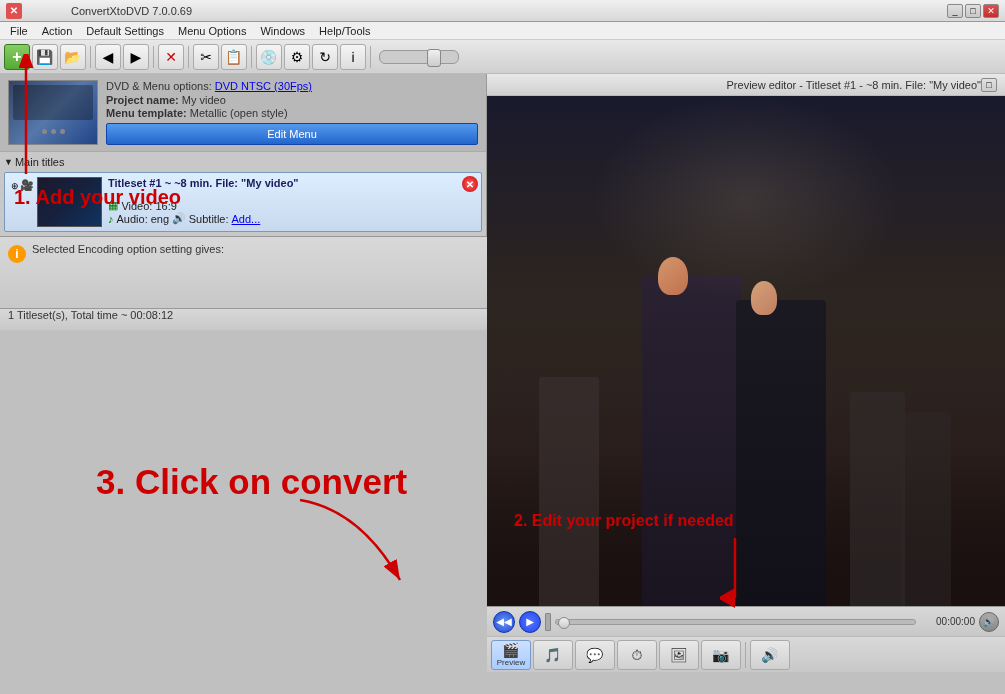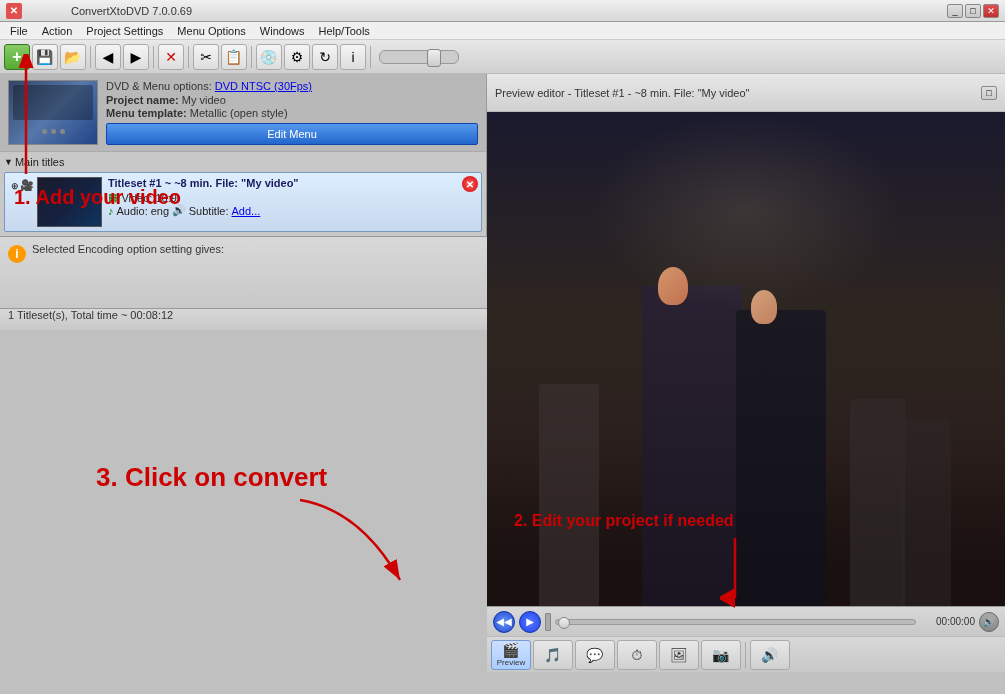--- a/index.html
+++ b/index.html
@@ -179,21 +179,21 @@
       background: #222;
       border: 1px solid #555;
       flex-shrink: 0;
       overflow: hidden;
     }
     #title-thumbnail .thumb-img {
       width: 100%; height: 100%;
       background: linear-gradient(135deg, #1a1a2e, #16213e, #0f3460);
     }
     #title-meta { flex: 1; font-size: 11px; color: #222; }
-    #title-meta .title-name { font-weight: bold; margin-bottom: 2px; color: #1a1a5e; }
+    #title-meta .title-name { font-weight: bold; margin-bottom: 10px; color: #1a1a5e; }
     #title-meta .title-video { display: flex; align-items: center; gap: 3px; }
     #title-meta .title-audio { display: flex; align-items: center; gap: 3px; }
     .icon-film { color: green; font-size: 11px; }
     .icon-audio { color: green; font-size: 11px; }
     #title-close {
       position: absolute; top: 3px; right: 3px;
       width: 16px; height: 16px;
       background: radial-gradient(circle, #ff6666, #cc0000);
       border-radius: 50%;
       display: flex; align-items: center; justify-content: center;
@@ -240,26 +240,26 @@
 
     
     #right-panel {
       flex: 1;
       background: #282828;
       display: flex;
       flex-direction: column;
     }
     #preview-header {
       background: linear-gradient(to bottom, #e8e8e8, #d0d0d0);
-      height: 38px;
+      height: 22px;
       display: flex;
       align-items: center;
       padding: 0 8px;
       border-bottom: 1px solid #bbb;
-      justify-content: space-between;
+      justify-content: flex-end;
     }
     #preview-title { font-size: 11px; color: #333; }
     #preview-expand {
       width: 16px; height: 14px;
       background: linear-gradient(to bottom, #e0e0e0, #ccc);
       border: 1px solid #888; border-radius: 2px;
       display: flex; align-items: center; justify-content: center;
       font-size: 9px; cursor: pointer;
     }
     #video-preview {
@@ -416,21 +416,21 @@
   <div class="win-controls">
     <div class="win-btn">_</div>
     <div class="win-btn">□</div>
     <div class="win-btn close-btn">✕</div>
   </div>
 </div>
 
 <div id="menu-bar">
   <span>File</span>
   <span>Action</span>
-  <span>Project Settings</span>
+  <span>Default Settings</span>
   <span>Menu Options</span>
   <span>Windows</span>
   <span>Help/Tools</span>
 </div>
 
 <div id="toolbar">
   <div class="tb-btn" style="background:linear-gradient(to bottom,#88cc66,#55aa33);border-color:#337722;">
     <span style="color:white;font-weight:bold;font-size:16px;">+</span>
   </div>
   <div class="tb-btn">💾</div>
@@ -613,21 +613,21 @@
 
   <svg style="position:absolute;top:54px;left:16px;width:20px;height:130px;">
     <defs>
       <marker id="arrowhead1" markerWidth="8" markerHeight="6" refX="0" refY="3" orient="auto">
         <polygon points="0 0, 8 3, 0 6" fill="#cc0000"></polygon>
       </marker>
     </defs>
     <line x1="10" y1="120" x2="10" y2="14" stroke="#cc0000" stroke-width="2.5" marker-end="url(#arrowhead1)"></line>
   </svg>
 
-  <div style="position:absolute;top:462px;left:96px;font-size:26px;font-weight:bold;color:#cc0000;font-family:'Arial',sans-serif;">3. Click on convert</div>
+  <div style="position:absolute;top:462px;left:96px;font-size:35px;font-weight:bold;color:#cc0000;font-family:'Arial',sans-serif;">3. Click on convert</div>
 
   <svg style="position:absolute;top:490px;left:280px;width:140px;height:110px;">
     <defs>
       <marker id="arrowhead2" markerWidth="8" markerHeight="6" refX="8" refY="3" orient="auto">
         <polygon points="8 3, 0 0, 0 6" fill="#cc0000"></polygon>
       </marker>
     </defs>
     <path d="M 20 10 Q 80 20 120 90" stroke="#cc0000" stroke-width="2.5" fill="none" marker-end="url(#arrowhead2)"></path>
   </svg>
 

